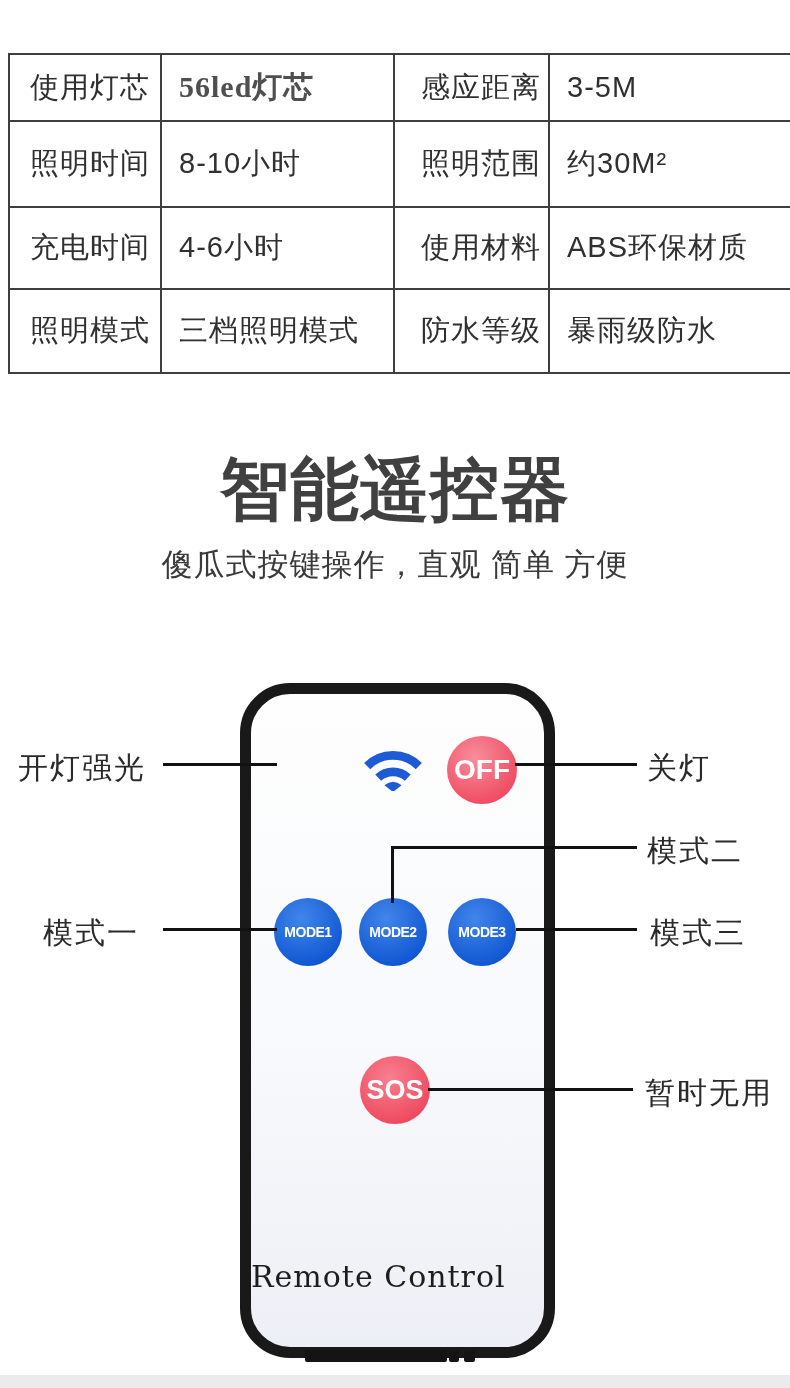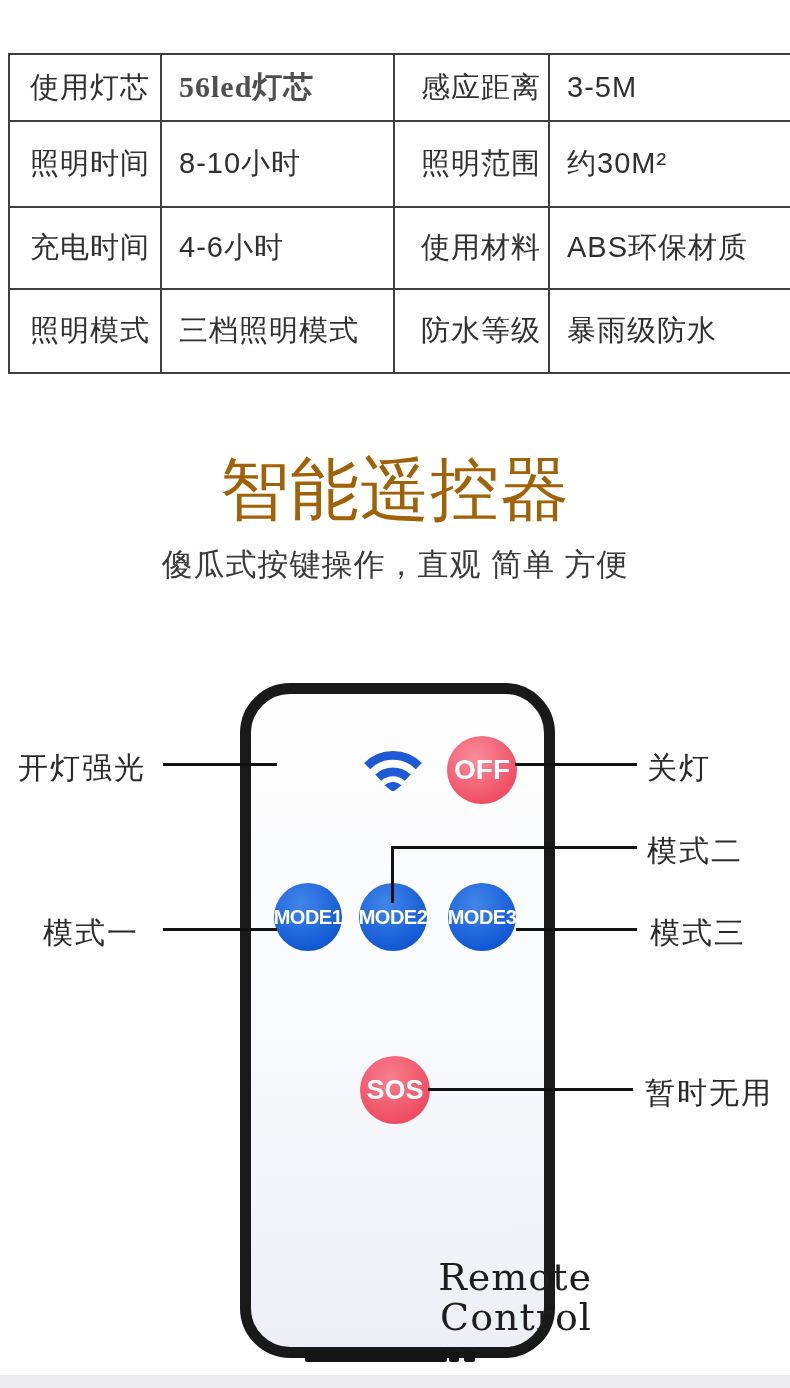--- a/index.html
+++ b/index.html
@@ -26,21 +26,21 @@
   .spec-cell.c2 { padding-left:17px; }
   .spec-cell.c3 { padding-left:26px; }
   .spec-cell.c4 { padding-left:17px; border-right:none; }
   .spec-cell.bold-serif {
     font-family:"Liberation Serif", serif; font-weight:bold; color:#4f4f4f; font-size:30px;
   }
 
   
   .hero-title {
     position:absolute; left:0; top:444px; width:100%; text-align:center;
-    font-size:69px; font-weight:normal; color:#a16207; letter-spacing:1px;
+    font-size:69px; font-weight:bold; color:#404040; letter-spacing:1px;
   }
   .hero-subtitle {
     position:absolute; left:0; top:544px; width:100%; text-align:center;
     font-size:31px; color:#3a3a3a; letter-spacing:1px;
   }
 
   
   .remote-body {
     position:absolute; left:240px; top:683px; width:315px; height:675px;
     box-sizing:border-box; border:11px solid #191919; border-radius:50px;
@@ -49,32 +49,32 @@
   }
   .btn {
     position:absolute; border-radius:50%;
     display:flex; align-items:center; justify-content:center;
     color:#ffffff; font-weight:bold; cursor:default;
   }
   .btn-on    { left:23px;  top:43px;  width:68px; height:66px; font-size:30px;
                background:radial-gradient(circle at 38% 32%, #3c82e6 0%, #0f50c5 72%); }
   .btn-off   { left:196px; top:42px;  width:70px; height:68px; font-size:28px;
                background:radial-gradient(circle at 40% 32%, #f88e9b 0%, #f04e64 72%); }
-  .btn-mode  { width:68px; height:68px; top:189px; font-size:20px; letter-spacing:-0.5px;
+  .btn-mode  { width:68px; height:68px; top:204px; font-size:14px; letter-spacing:-0.5px;
                background:radial-gradient(circle at 40% 30%, #4186ea 0%, #1157d2 75%); }
   .btn-mode1 { left:23px; }
   .btn-mode2 { left:108px;text-align:right; }
   .btn-mode3 { left:197px; }
   .btn-sos   { left:109px; top:362px; width:70px; height:68px; font-size:27px;
                background:radial-gradient(circle at 42% 32%, #f8808f 0%, #ee4a5f 75%); }
   .wifi { position:absolute; left:111px; top:53px; width:62px; height:44px; }
   .brand {
-    position:absolute; left:0; top:563px; width:100%; text-align:right;
-    font-family:"DejaVu Serif", serif; font-size:38px; line-height:40px;
-    color:#1d1d1d; letter-spacing:1px;margin-left:48px;
+    position:absolute; left:0; top:563px; width:100%; text-align:left;
+    font-family:"DejaVu Serif", serif; font-size:30px; line-height:40px;
+    color:#1d1d1d; letter-spacing:1px;
   }
   .tab-piece { position:absolute; background:#141414; z-index:3; border-radius:2px; }
   .tab-bar  { left:305px; top:1350px; width:142px; height:12px; }
   .tab-nub1 { left:449px; top:1351px; width:10px;  height:11px; }
   .tab-nub2 { left:464px; top:1351px; width:11px;  height:11px; }
 
   
   .line { position:absolute; background:#111111; z-index:4; }
   .line-on      { left:163px; top:763px; width:114px; height:3px; }
   .line-off     { left:515px; top:763px; width:122px; height:3px; }

